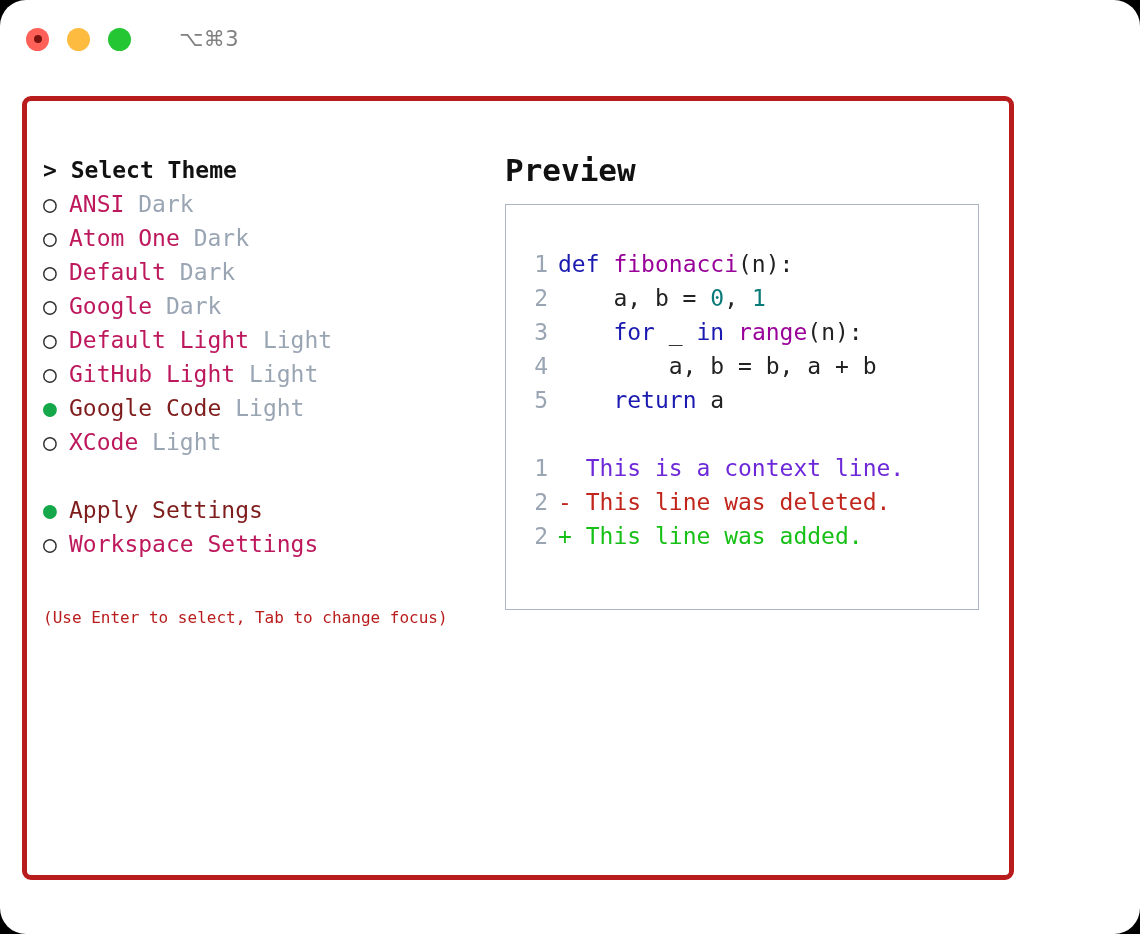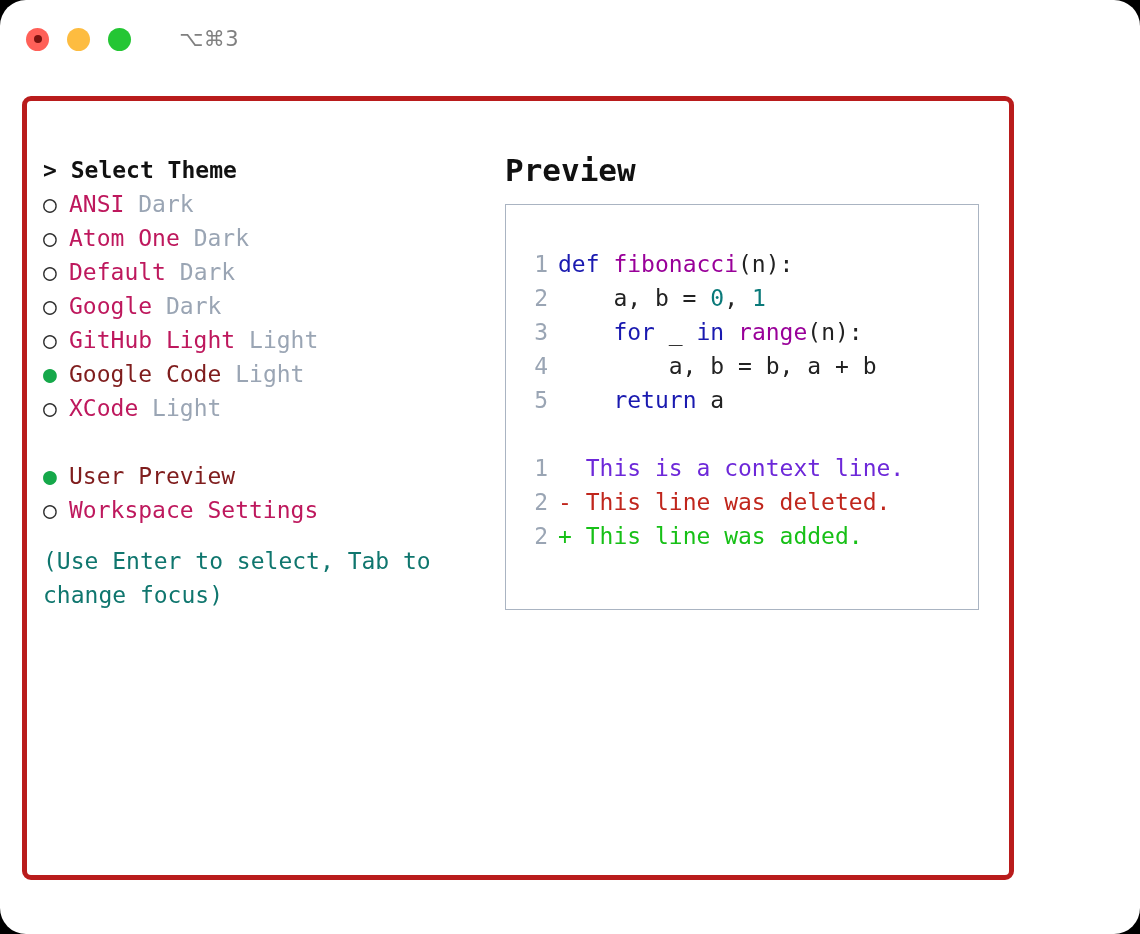--- a/index.html
+++ b/index.html
@@ -123,24 +123,24 @@
 
   .apply-head {
     font-size: 23px;
     line-height: 34px;
     color: #222222;
     white-space: pre;
     padding-left: 26px;
   }
 
   .hint {
-    margin-top: 17px;
-    font-size: 23px;
-    line-height: 34px;
-    color: #0f766e;
+    margin-top: 40px;
+    font-size: 16px;
+    line-height: 34px;
+    color: #b91c1c;
     width: 420px;
     white-space: pre-wrap;
   }
 
   
   .right-col {
     position: absolute;
     left: 478px;
     top: 52px;
     width: 500px;
@@ -203,30 +203,31 @@
 
       <div class="left-col">
 
         <div class="section-head bold">&gt; Select Theme</div>
 
         <div id="theme-list">
             <div class="opt"><span class="bullet">○</span><span class="name">ANSI</span><span> </span><span class="tag">Dark</span></div>
             <div class="opt"><span class="bullet">○</span><span class="name">Atom One</span><span> </span><span class="tag">Dark</span></div>
             <div class="opt"><span class="bullet">○</span><span class="name">Default</span><span> </span><span class="tag">Dark</span></div>
             <div class="opt"><span class="bullet">○</span><span class="name">Google</span><span> </span><span class="tag">Dark</span></div>
+            <div class="opt"><span class="bullet">○</span><span class="name">Default Light</span><span> </span><span class="tag">Light</span></div>
             <div class="opt"><span class="bullet">○</span><span class="name">GitHub Light</span><span> </span><span class="tag">Light</span></div>
             <div class="opt sel"><span class="bullet on">●</span><span class="name">Google Code</span><span> </span><span class="tag">Light</span></div>
             <div class="opt"><span class="bullet">○</span><span class="name">XCode</span><span> </span><span class="tag">Light</span></div>
           </div>
 
         <div class="spacer-row"></div>
 
 
         <div id="apply-list">
-            <div class="opt sel"><span class="bullet on">●</span><span class="name">User Preview</span></div>
+            <div class="opt sel"><span class="bullet on">●</span><span class="name">Apply Settings</span></div>
             <div class="opt"><span class="bullet">○</span><span class="name">Workspace Settings</span></div>
           </div>
 
         <div class="hint">(Use Enter to select, Tab to change focus)</div>
       </div>
 
       <div class="right-col">
         <div class="preview-title">Preview</div>
 
         <div class="preview-box">

